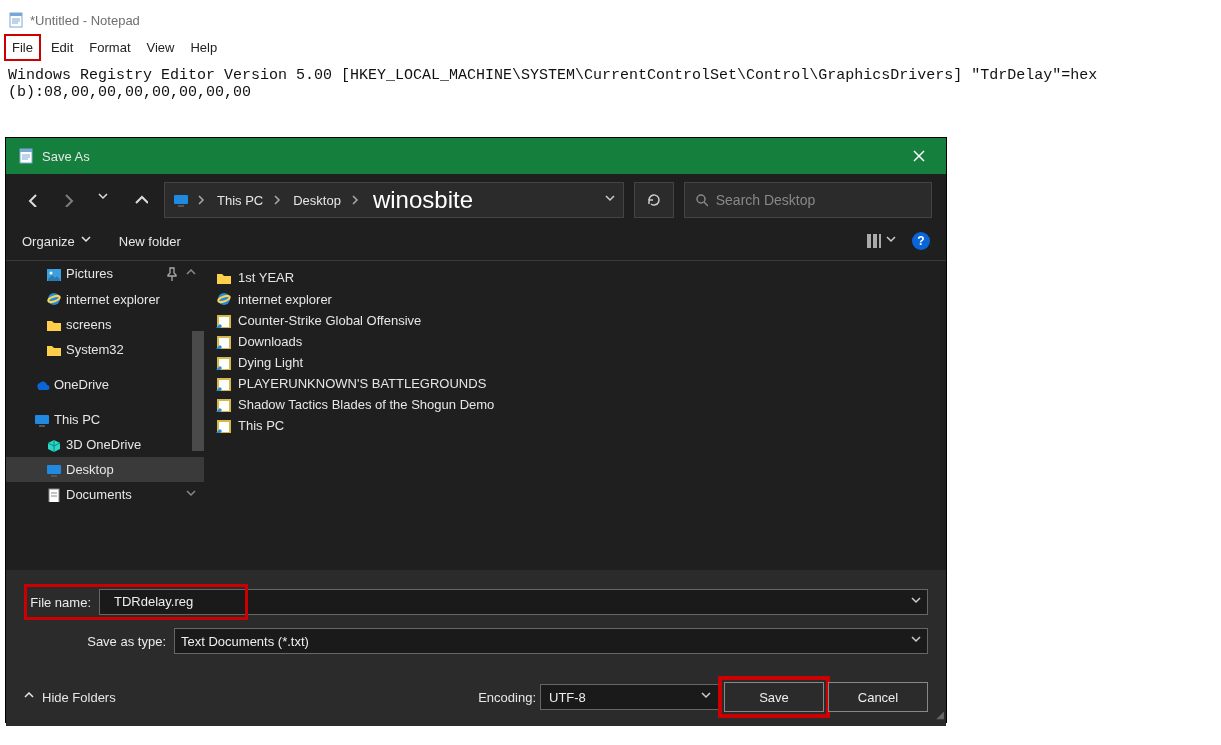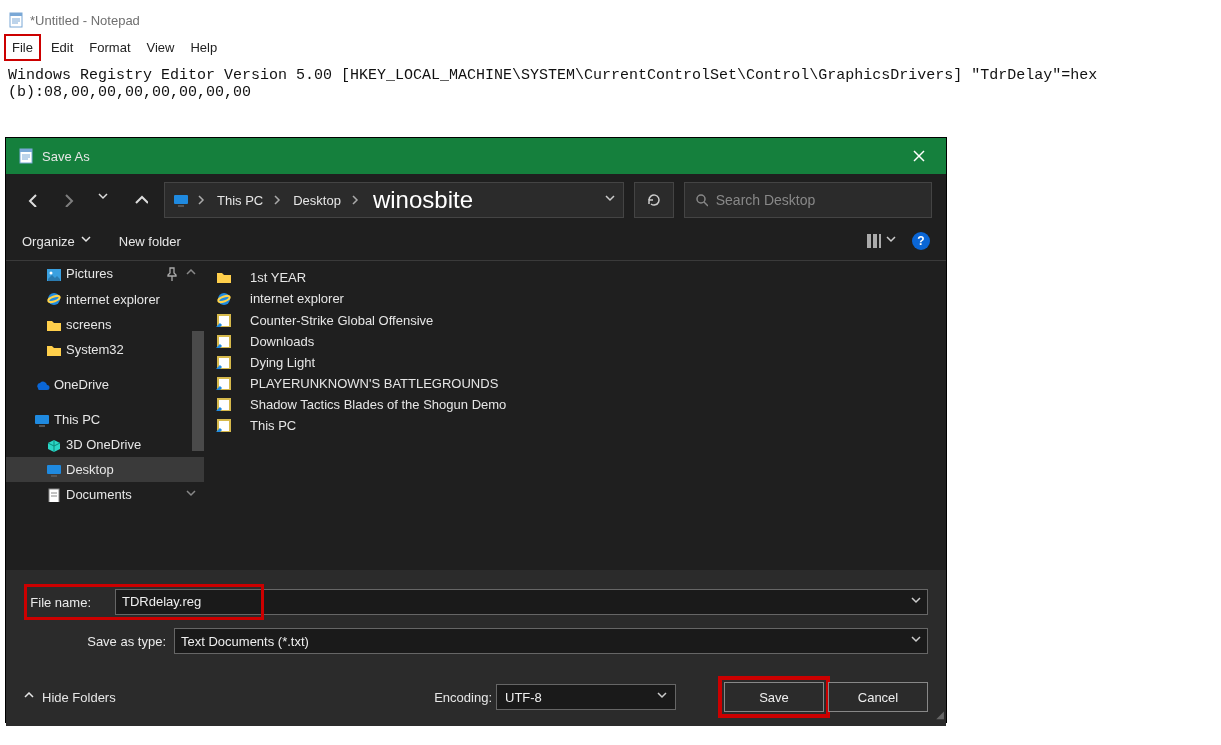--- a/index.html
+++ b/index.html
@@ -46,36 +46,36 @@
   .tree { width:198px; background:#1f1f1f; overflow:hidden; position:relative; }
   .tree-scroll { position:absolute; right:0; top:70px; width:12px; height:120px; background:#4a4a4a; }
   .tree-item { display:flex; align-items:center; gap:4px; padding:5px 8px 5px 40px; color:#e6e6e6; }
   .tree-item.sel { background:#3a3a3a; }
   .tree-item.top { padding-left:28px; }
   .pin { margin-left:auto; color:#aaa; }
   .folder-ic { width:16px; height:14px; display:inline-block; }
   .ie-ic { width:16px; height:16px; }
 
   .file-list { flex:1; background:#1f1f1f; padding:6px 12px; }
-  .fl-row { display:flex; gap:18px; padding:3px 0; }
+  .fl-row { display:flex; align-items:center; gap:6px; padding:3px 0; }
   .fl-row span.label { color:#e6e6e6; }
 
   .sa-bottom { background:#2b2b2b; padding:14px 18px 10px 18px; }
   .form-row { display:flex; align-items:center; margin-bottom:8px; }
   .form-label { width:150px; text-align:right; padding-right:8px; color:#eaeaea; }
   .form-input { flex:1; height:26px; background:#1a1a1a; border:1px solid #666; color:#eee; padding:0 6px; display:flex; align-items:center; justify-content:space-between; }
   .row-hl { display:inline-block; border:3px solid #cc0000; padding:2px 0; }
 
   .sa-footer { display:flex; align-items:center; justify-content:space-between; padding:10px 18px 14px 18px; background:#2b2b2b; }
   .hf-left { display:flex; align-items:center; gap:8px; color:#e6e6e6; }
   .hf-right { display:flex; align-items:center; gap:4px;justify-content:center; }
   .enc-label { color:#e6e6e6; }
   .enc-sel { width:180px; height:26px; border:1px solid #666; background:#1a1a1a; color:#eee; padding:0 8px; display:flex; align-items:center; justify-content:space-between; }
   .btn { width:100px; height:30px; border:1px solid #888; background:#2b2b2b; color:#eee; display:flex; align-items:center; justify-content:center; }
-  .btn-hl { outline:4px solid #cc0000; outline-offset:2px;margin-left:44px; }
+  .btn-hl { outline:4px solid #cc0000; outline-offset:2px; }
 
   .chev-sm { width:10px; height:10px; }
   .resize-grip { position:absolute; right:2px; bottom:2px; color:#666; font-size:10px; }
 </style>
 </head>
 <body>
 
 <svg width="0" height="0" style="position:absolute">
   <defs>
     <g id="notepad-ic">
@@ -391,21 +391,21 @@
           </svg>
           <span class="label">This PC</span>
         </div>
     </div>
   </div>
 
   <div class="sa-bottom">
     <div class="form-row">
       <span class="row-hl" style="display:flex;align-items:center;">
         <span class="form-label" style="width:72px">File name:</span>
-        <span style="display:inline-block;width:146px;height:26px;background:#1a1a1a;border:1px solid #666;border-right:none;padding:0 6px;line-height:24px;margin-left:16px;"><input style="background: transparent; border: none; color: rgb(238, 238, 238); width: 100%; font-size: 13px; outline: none;" value="TDRdelay.reg"></span>
+        <span style="display:inline-block;width:146px;height:26px;background:#1a1a1a;border:1px solid #666;border-right:none;padding:0 14px;line-height:24px;"><input style="background: transparent; border: none; color: rgb(238, 238, 238); width: 100%; font-size: 13px; outline: none;" value="TDRdelay.reg"></span>
       </span>
       <div class="form-input" style="border-left:none;flex:1">
           <span></span>
           <svg class="chev-sm" style="color:#ccc">
             <use href="#chev-down"></use>
           </svg>
         </div>
     </div>
     <div class="form-row">
       <span class="form-label" style="width:150px">Save as type:</span>

